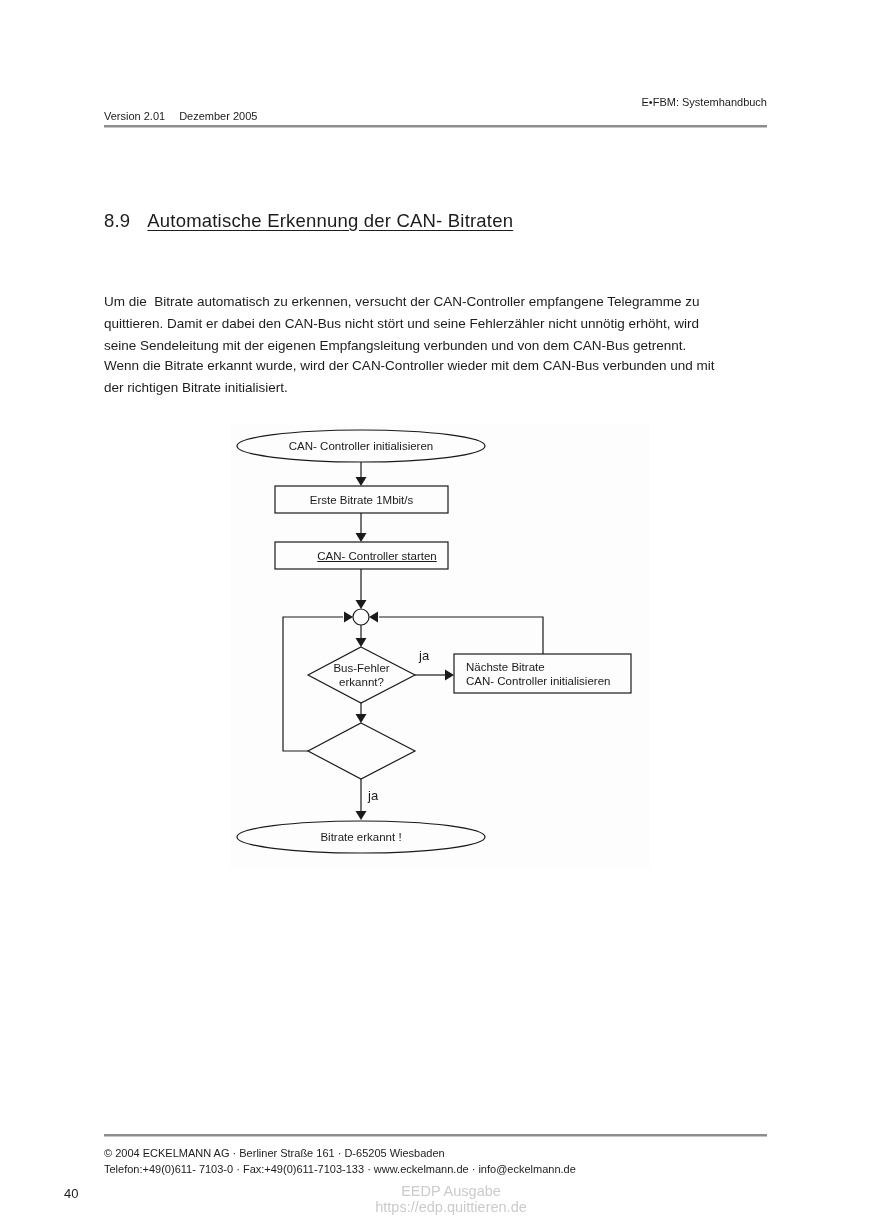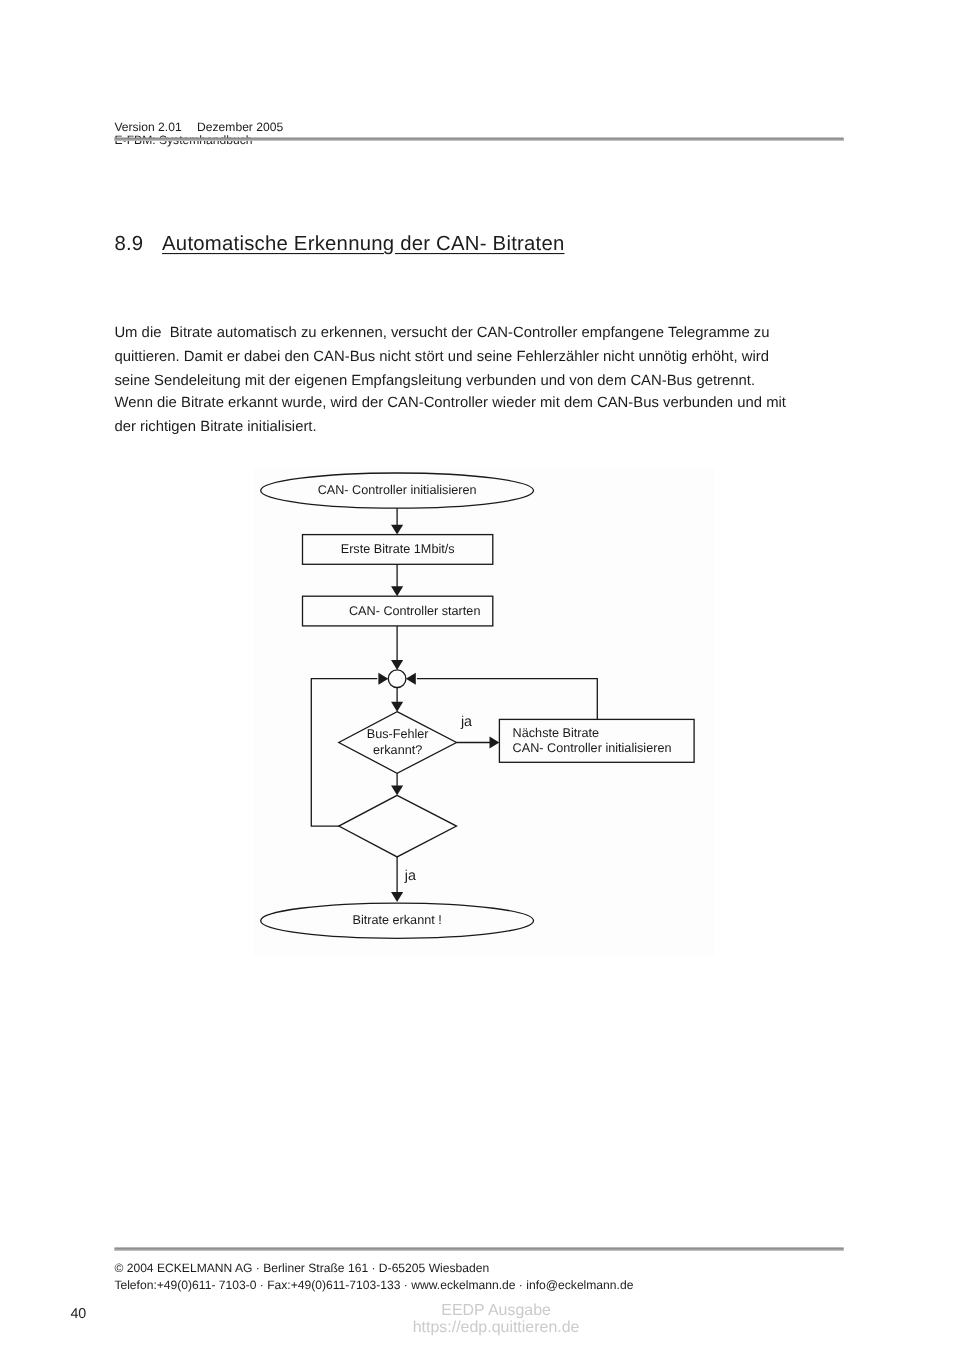--- a/index.html
+++ b/index.html
@@ -10,21 +10,21 @@
     background: #ffffff;
     font-family: "Liberation Sans", sans-serif;
     color: #1c1c1c;
     overflow: hidden;
   }
   .abs { position: absolute; }
 
   
   .header-left  { left: 104px; top: 110px; font-size: 11px; }
   .header-left .gap { display: inline-block; width: 14px; }
-  .header-right { top: 122px; left: 104px; width: 663px; text-align: left; font-size: 11px; }
+  .header-right { top: 96px; left: 104px; width: 663px; text-align: right; font-size: 11px; }
   .rule { height: 2px; background: #8d8d8d; border-bottom: 1px solid #c6c6c6; }
   .rule-header { left: 104px; top: 125px; width: 663px; }
   .rule-footer { left: 104px; top: 1134px; width: 663px; }
 
   
   .heading { left: 104px; top: 210px; font-size: 18.5px; letter-spacing: 0.2px; white-space: nowrap; }
   .heading .num { display: inline-block; margin-right: 17px; }
   .heading .title { text-decoration: underline; text-underline-offset: 3px; }
 
   
@@ -43,21 +43,21 @@
   .fc-label {
     position: absolute;
     display: flex; align-items: center; justify-content: center;
     text-align: center;
     font-size: 11.5px; line-height: 14px;
     white-space: pre-line;
     color: #1a1a1a;
   }
   .fc-start { left: 7px;  top: 5px;   width: 248px; height: 32px; }
   .fc-step1 { left: 45px; top: 61px;  width: 173px; height: 27px; }
-  .fc-step2 { left: 45px; top: 117px; width: 204px; height: 27px; }
+  .fc-step2 { left: 45px; top: 117px; width: 204px; height: 27px; text-decoration: underline; }
   .fc-dec1  { left: 78px; top: 222px; width: 107px; height: 56px; }
   .fc-proc  { left: 236px; top: 229px; width: 160px; height: 39px; justify-content: flex-start; text-align: left; }
   .fc-dec2  { left: 78px; top: 298px; width: 107px; height: 56px; }
   .fc-end   { left: 7px;  top: 396px; width: 248px; height: 32px; }
   .fc-ja    { font-size: 13px; justify-content: flex-start; }
   .fc-ja1   { left: 189px; top: 222px; width: 30px; height: 18px; }
   .fc-ja2   { left: 138px; top: 362px; width: 30px; height: 18px; }
 
   
   .page-num { left: 64px; top: 1186px; font-size: 13px; }

